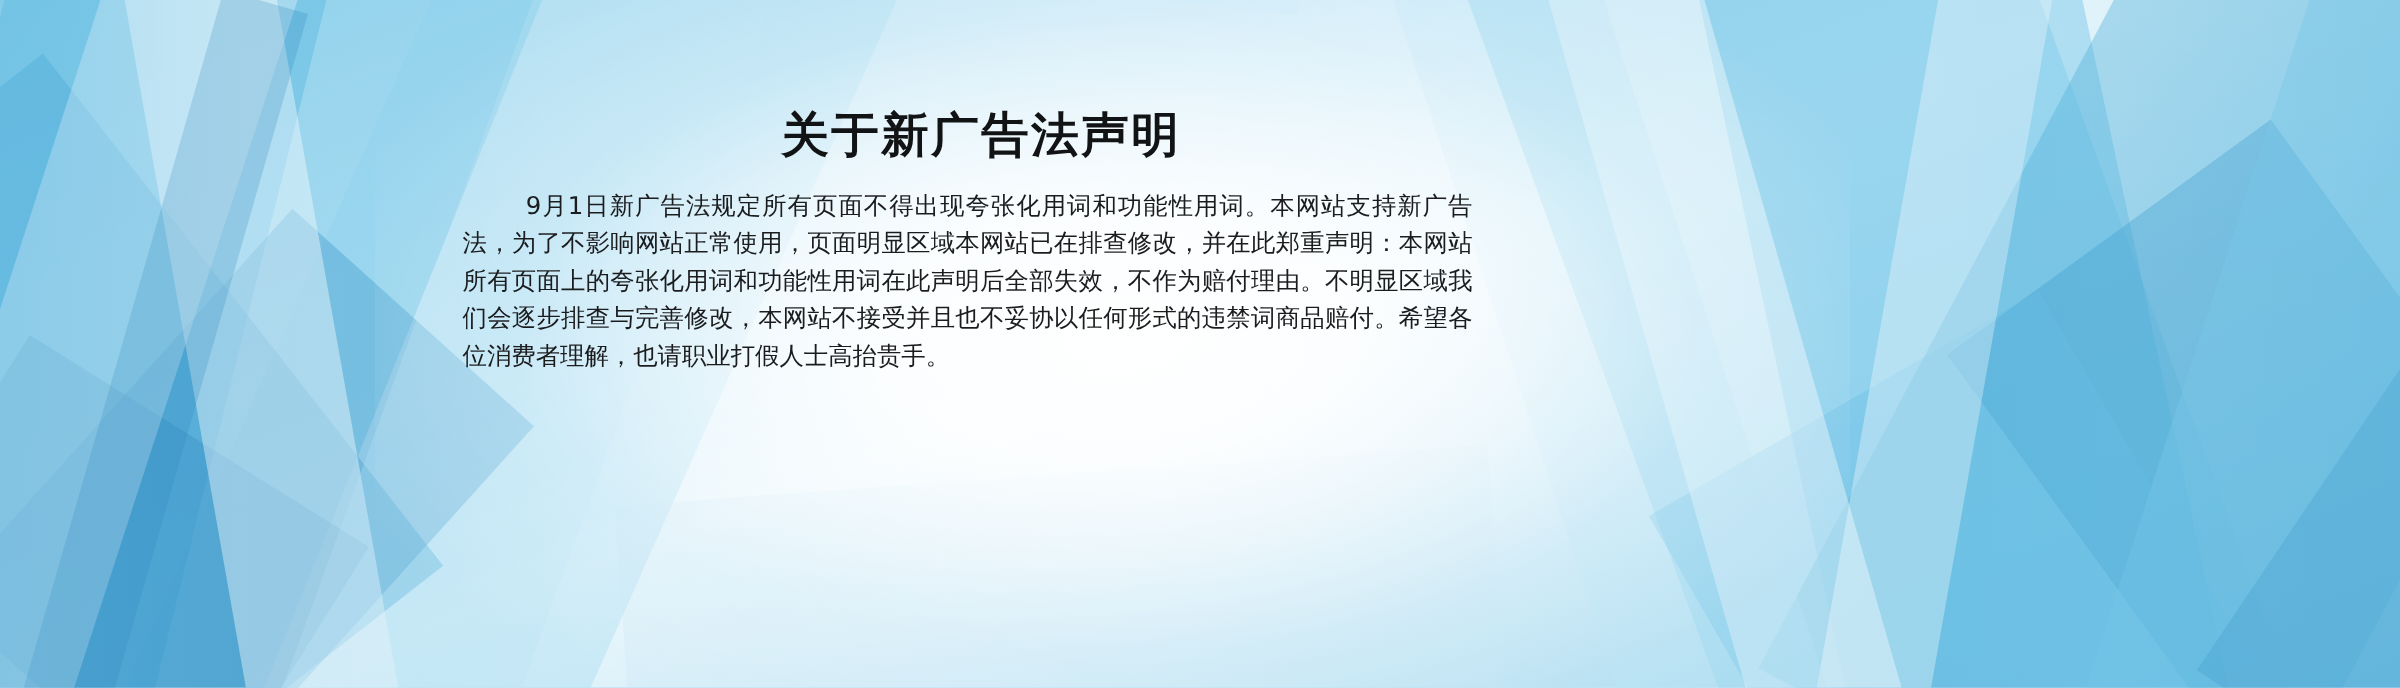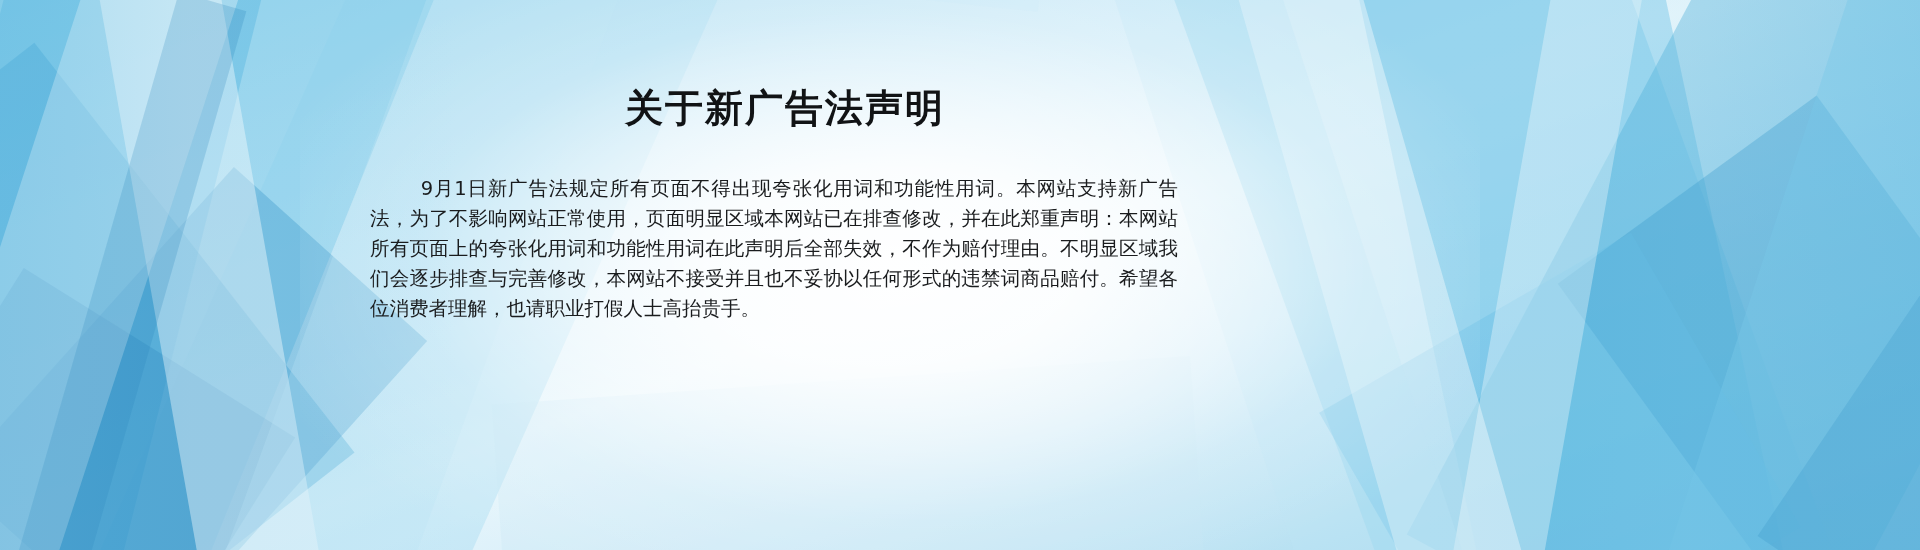--- a/index.html
+++ b/index.html
@@ -97,21 +97,21 @@
     font-size:38px;font-weight:bold;color:#111315;
     letter-spacing:2px;line-height:1.2;
   }
 
   .body-block{
     position:absolute;left:370px;top:150px;width:808px;
     font-size:19.5px;line-height:30px;color:#1a1c1e;
     text-align:justify;text-justify:inter-ideograph;
   }
   .para{margin:0;}
-  .para.indent{text-indent:2.6em;margin-top:24px;}
+  .para.indent{text-indent:2.6em;}
 </style>
 </head>
 <body>
 
 <div id="stage">
 
   <div class="bg-base"></div>
 
   <div class="shard s7"></div>
   <div class="shard s1"></div>

